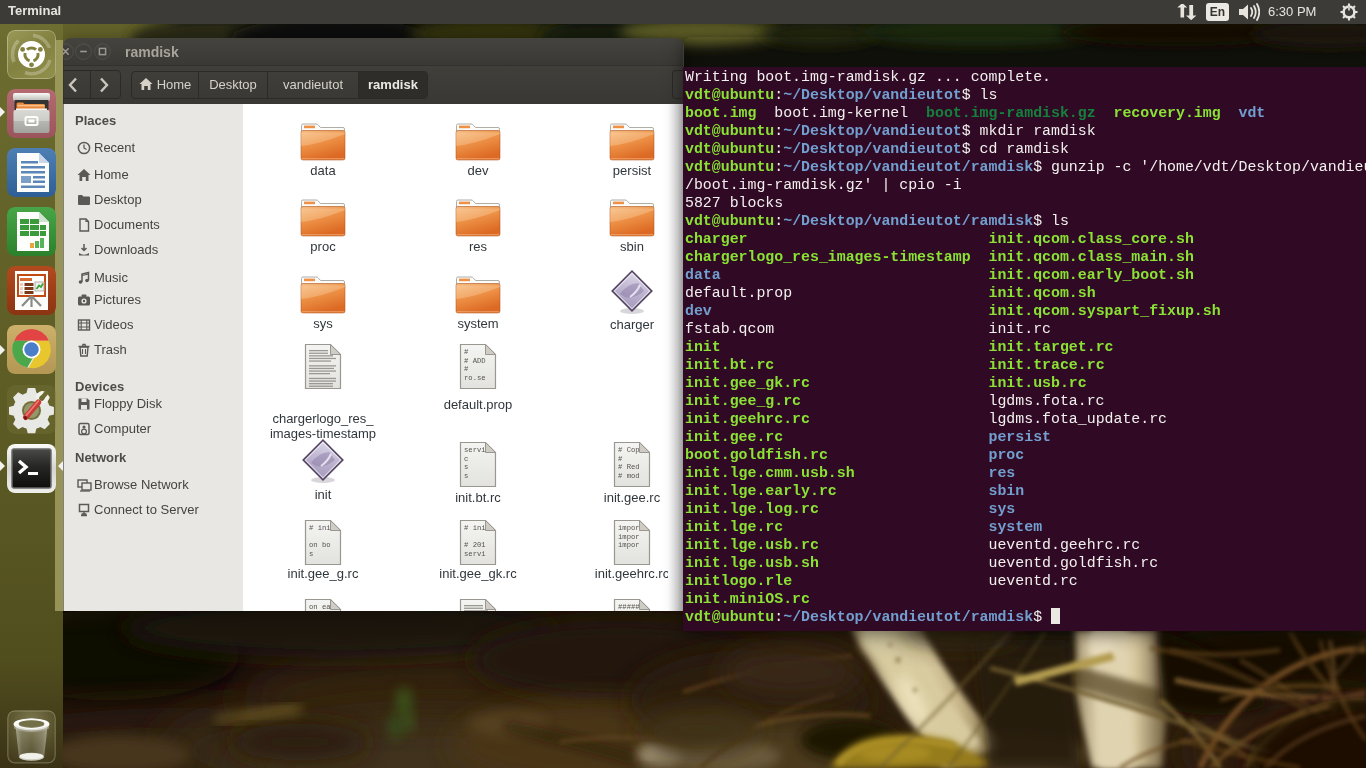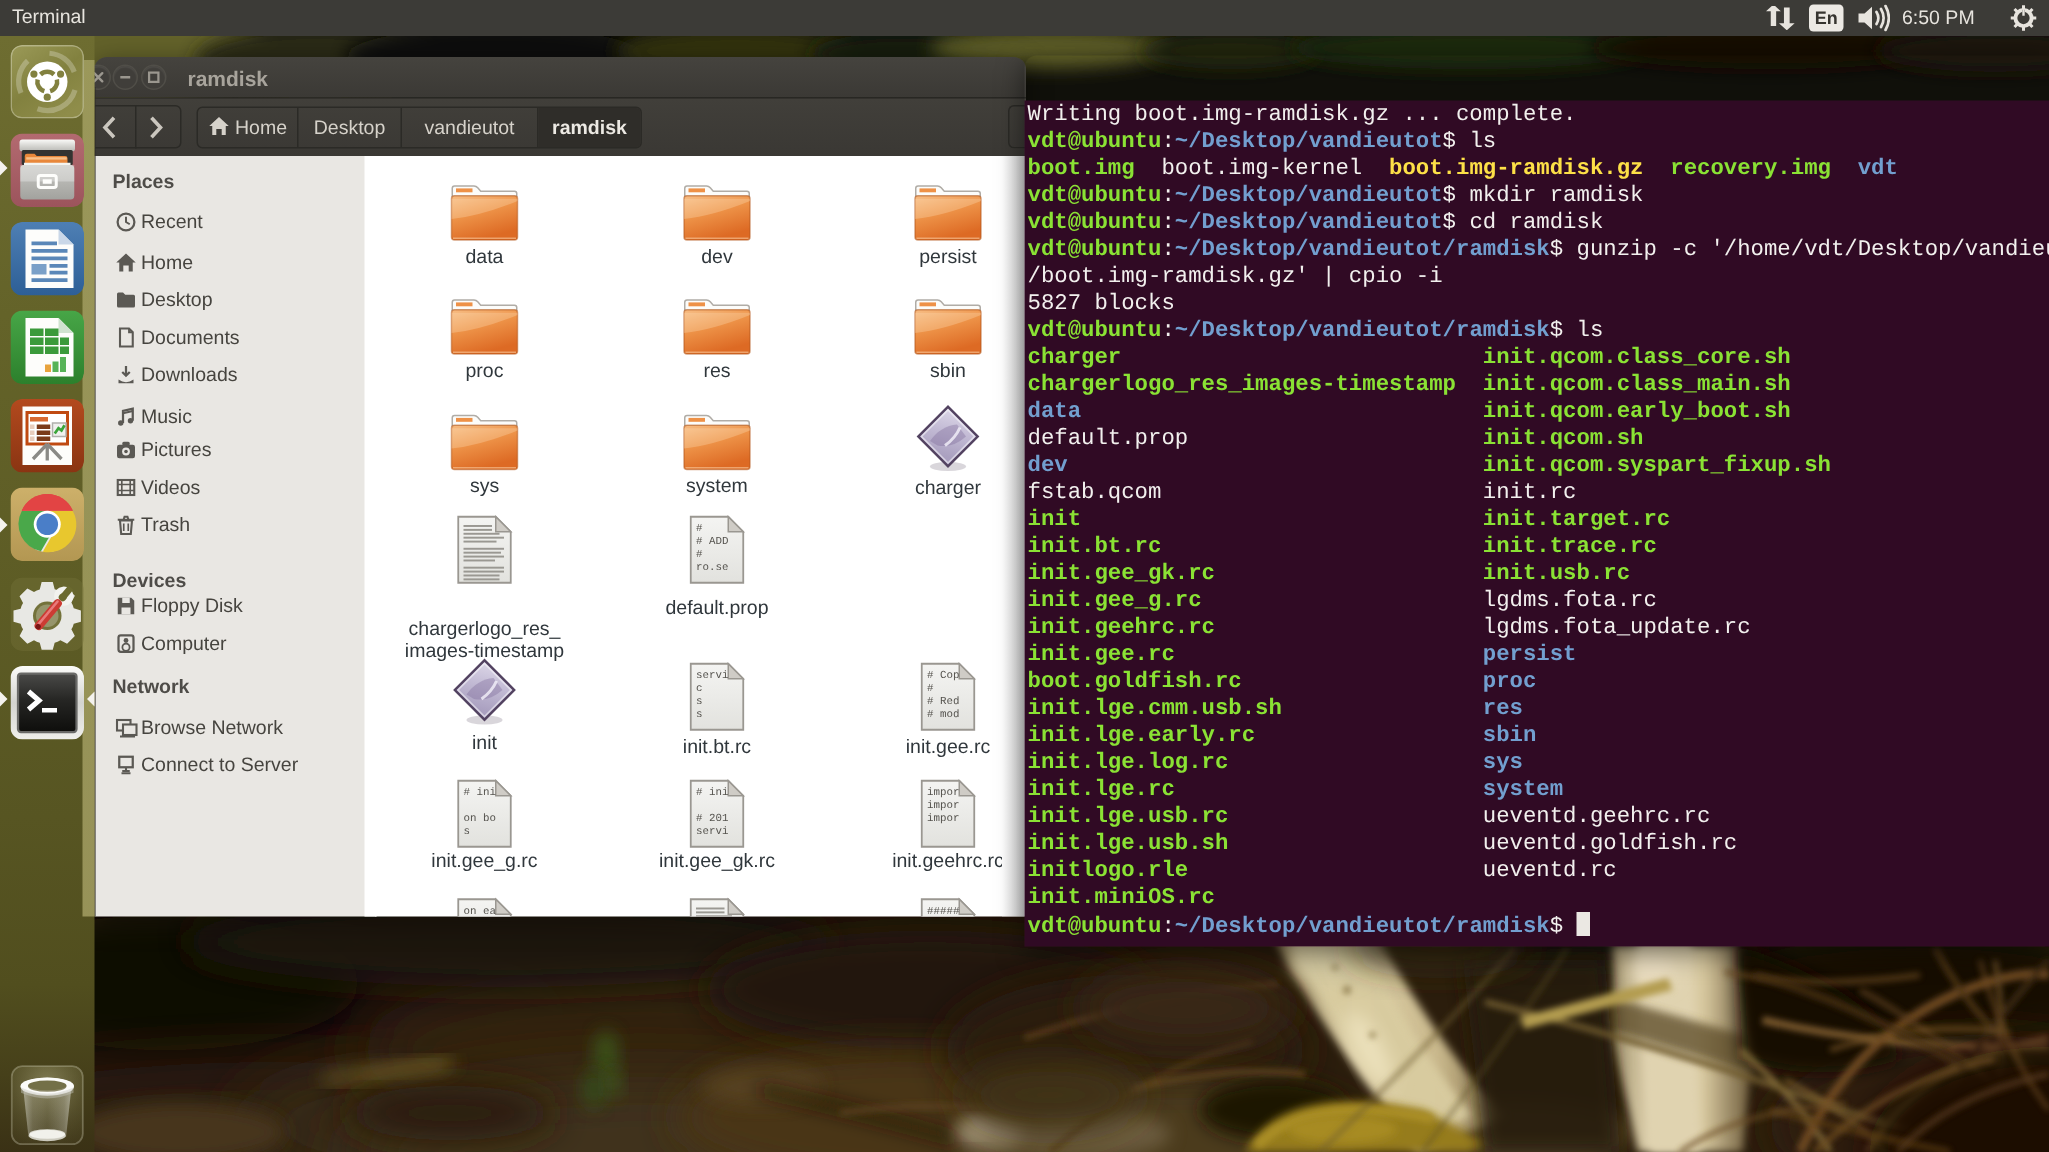--- a/index.html
+++ b/index.html
@@ -1,19 +1,19 @@
 <!DOCTYPE html>
 <html><head><meta charset="utf-8">
 <style>
 *{margin:0;padding:0;box-sizing:border-box}
 html,body{width:1366px;height:768px;overflow:hidden;background:#241808;font-family:"Liberation Sans",sans-serif}
 #wall{position:absolute;left:0;top:0;z-index:0}
 
 #panel{position:absolute;left:0;top:0;width:1366px;height:24px;background:#3c3b37;z-index:40;color:#dfdbd2}
-#panel .appname{position:absolute;left:8px;top:3px;font-size:13px;font-weight:normal;color:#e7e4de}
+#panel .appname{position:absolute;left:8px;top:3px;font-size:13px;font-weight:bold;color:#e7e4de}
 #panel .time{position:absolute;left:1268px;top:4px;font-size:13px;color:#e7e4de}
 .enbox{position:absolute;left:1206px;top:3px;width:23px;height:18px;background:#ece9e4;border-radius:3px;color:#36342f;font-size:12px;font-weight:bold;text-align:center;line-height:18px}
 
 #launcher{position:absolute;left:0;top:24px;width:63px;height:744px;z-index:30;
  background:linear-gradient(180deg,#6e6d31 0%,#646329 25%,#5d5c25 50%,#575522 70%,#514e1e 85%,#46401a 93%,#3a3115 100%)}
 #launcher .rstrip{position:absolute;right:0;top:16px;width:8px;height:571px;
  background:linear-gradient(180deg,rgba(200,195,132,.5),rgba(198,192,128,.55) 60%,rgba(196,190,126,.6) 100%);}
 .tile{position:absolute;left:7px;width:49px;height:49px;border-radius:8px}
 .arrowL{position:absolute;left:0;width:0;height:0;border-left:5px solid #f4f2ee;border-top:5px solid transparent;border-bottom:5px solid transparent}
 .arrowR{position:absolute;left:58px;width:0;height:0;border-right:5px solid #f4f2ee;border-top:5px solid transparent;border-bottom:5px solid transparent}
@@ -39,21 +39,21 @@
 .flab{position:absolute;width:150px;top:38px;font-size:13px;color:#30373c;line-height:15px}
 
 #term{position:absolute;left:683px;top:37px;width:683px;height:594px;z-index:20;border-radius:8px 0 0 0;box-shadow:0 4px 18px rgba(0,0,0,.5)}
 #ttitle{position:absolute;left:0;top:0;width:100%;height:30px;border-radius:8px 0 0 0;
  background:linear-gradient(180deg,#46443f,#3b3935);border-bottom:1px solid #2e2c29}
 #ttitle .t{position:absolute;left:72px;top:6px;font-size:14px;font-weight:bold;color:#dedbd3;letter-spacing:.45px}
 #tbody{position:absolute;left:0;top:30px;width:683px;height:564px;background:#300a24;overflow:hidden}
 #tbody pre{position:absolute;left:2px;top:1px;font-family:"Liberation Mono",monospace;font-size:14.88px;line-height:18px;color:#f2f0ee;letter-spacing:0}
 .g{color:#8ae234;font-weight:bold}
 .bl{color:#729fcf;font-weight:bold}
-.rd{color:#fde047;font-weight:bold}
+.rd{color:#15803d;font-weight:bold}
 .cur{display:inline-block;width:9px;height:16px;background:#ebe8e3;vertical-align:-3px}
 </style></head>
 <body>
 <svg id="wall" width="1366" height="768" viewBox="0 0 1366 768">
 <defs>
 <filter id="b2" x="-50%" y="-50%" width="200%" height="200%">
         <feGaussianBlur stdDeviation="2"></feGaussianBlur>
       </filter>
 <filter id="b3" x="-50%" y="-50%" width="200%" height="200%">
         <feGaussianBlur stdDeviation="3"></feGaussianBlur>
@@ -195,21 +195,21 @@
  <span class="appname">Terminal</span>
  <svg style="position:absolute;left:1176px;top:4px" width="22" height="16" viewBox="0 0 22 16">
   <path d="M5 16 L5 5 L1.5 5 L7 0 L12.5 5 L9 5 L9 16 Z" fill="#e7e4de" transform="translate(0,-1) scale(0.9)"></path>
   <path d="M14 0 L14 11 L10.5 11 L16 16 L21.5 11 L18 11 L18 0 Z" fill="#e7e4de" transform="translate(0,1) scale(0.95)"></path>
  </svg>
  <div class="enbox">En</div>
  <svg style="position:absolute;left:1238px;top:3px" width="22" height="18" viewBox="0 0 22 18">
   <path d="M1 6 L5 6 L10 1.5 L10 16.5 L5 12 L1 12 Z" fill="#e7e4de"></path>
   <path d="M13 5 Q15.5 9 13 13 M16 3 Q19.5 9 16 15 M19 1 Q23.5 9 19 17" stroke="#e7e4de" stroke-width="1.8" fill="none" stroke-linecap="round"></path>
  </svg>
- <span class="time">6:50 PM</span>
+ <span class="time">6:30 PM</span>
  <svg style="position:absolute;left:1340px;top:3px" width="18" height="18" viewBox="0 0 18 18">
   <g fill="#e7e4de">
    <g id="teeth">
     <rect x="8" y="0.5" width="2" height="3.2"></rect>
     <rect x="8" y="14.3" width="2" height="3.2"></rect>
     <rect x="0.5" y="8" width="3.2" height="2"></rect>
     <rect x="14.3" y="8" width="3.2" height="2"></rect>
     <rect x="8" y="0.5" width="2" height="3.2" transform="rotate(45 9 9)"></rect>
     <rect x="8" y="14.3" width="2" height="3.2" transform="rotate(45 9 9)"></rect>
     <rect x="0.5" y="8" width="3.2" height="2" transform="rotate(45 9 9)"></rect>

